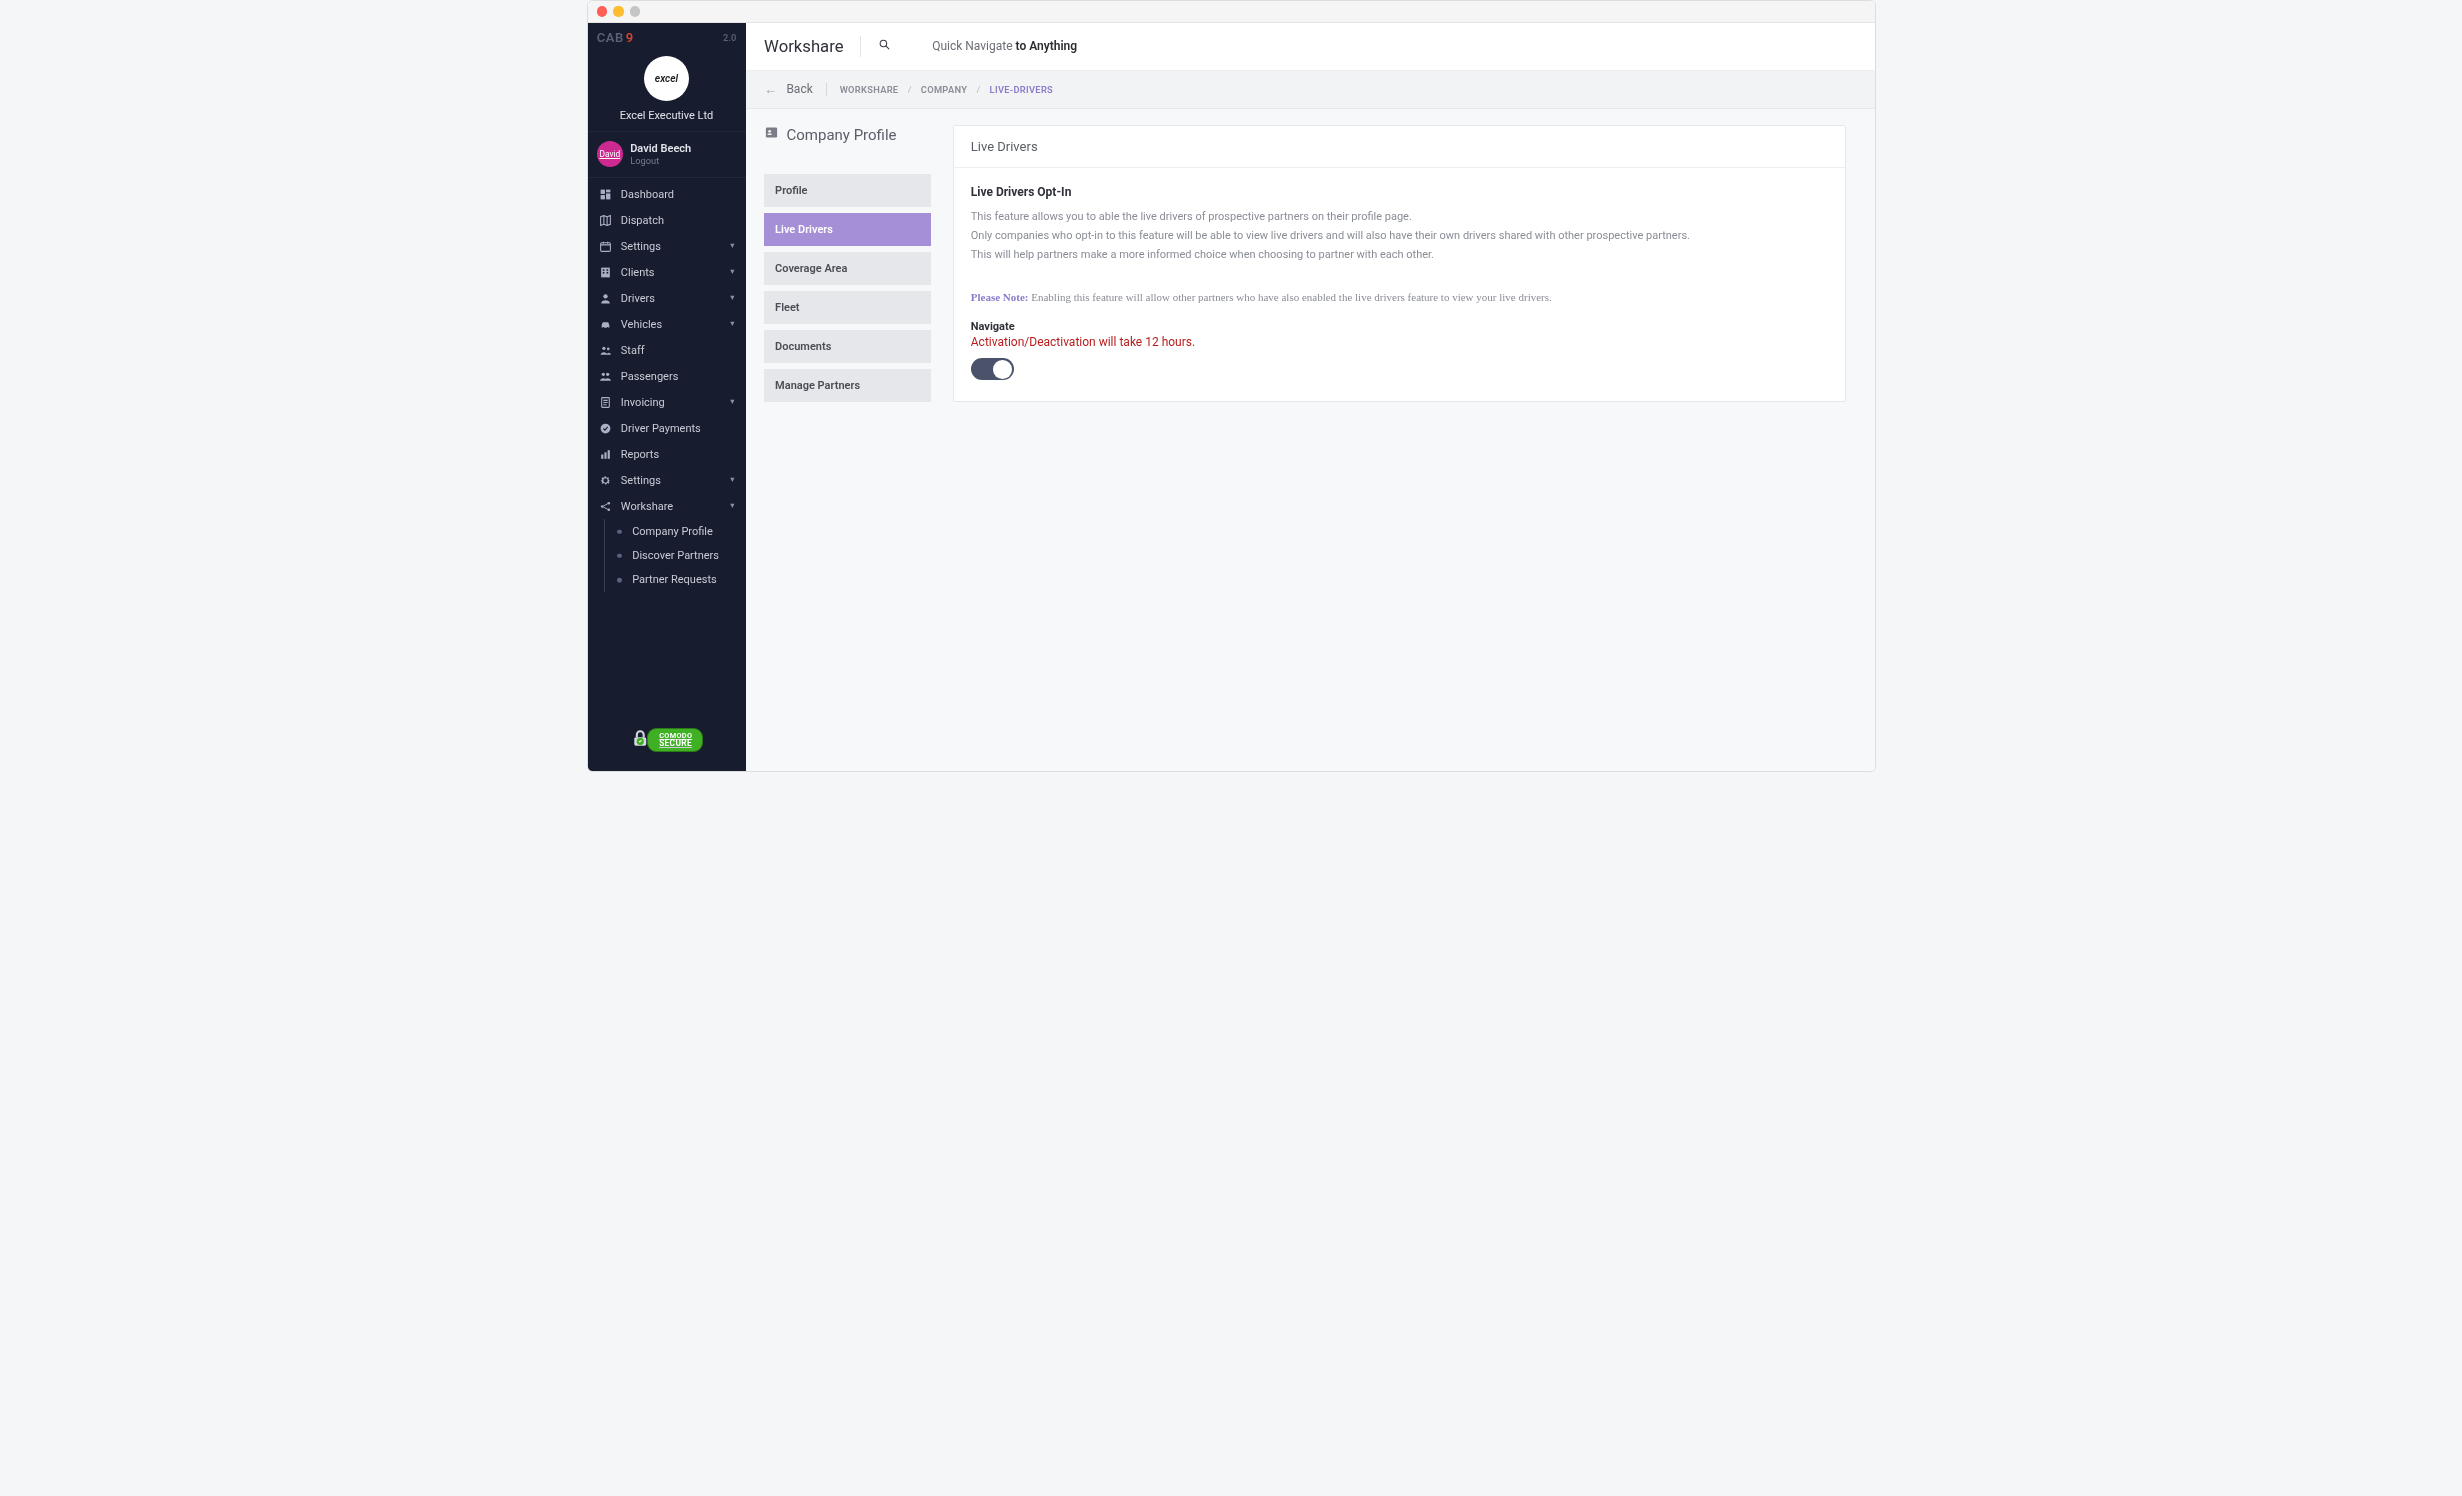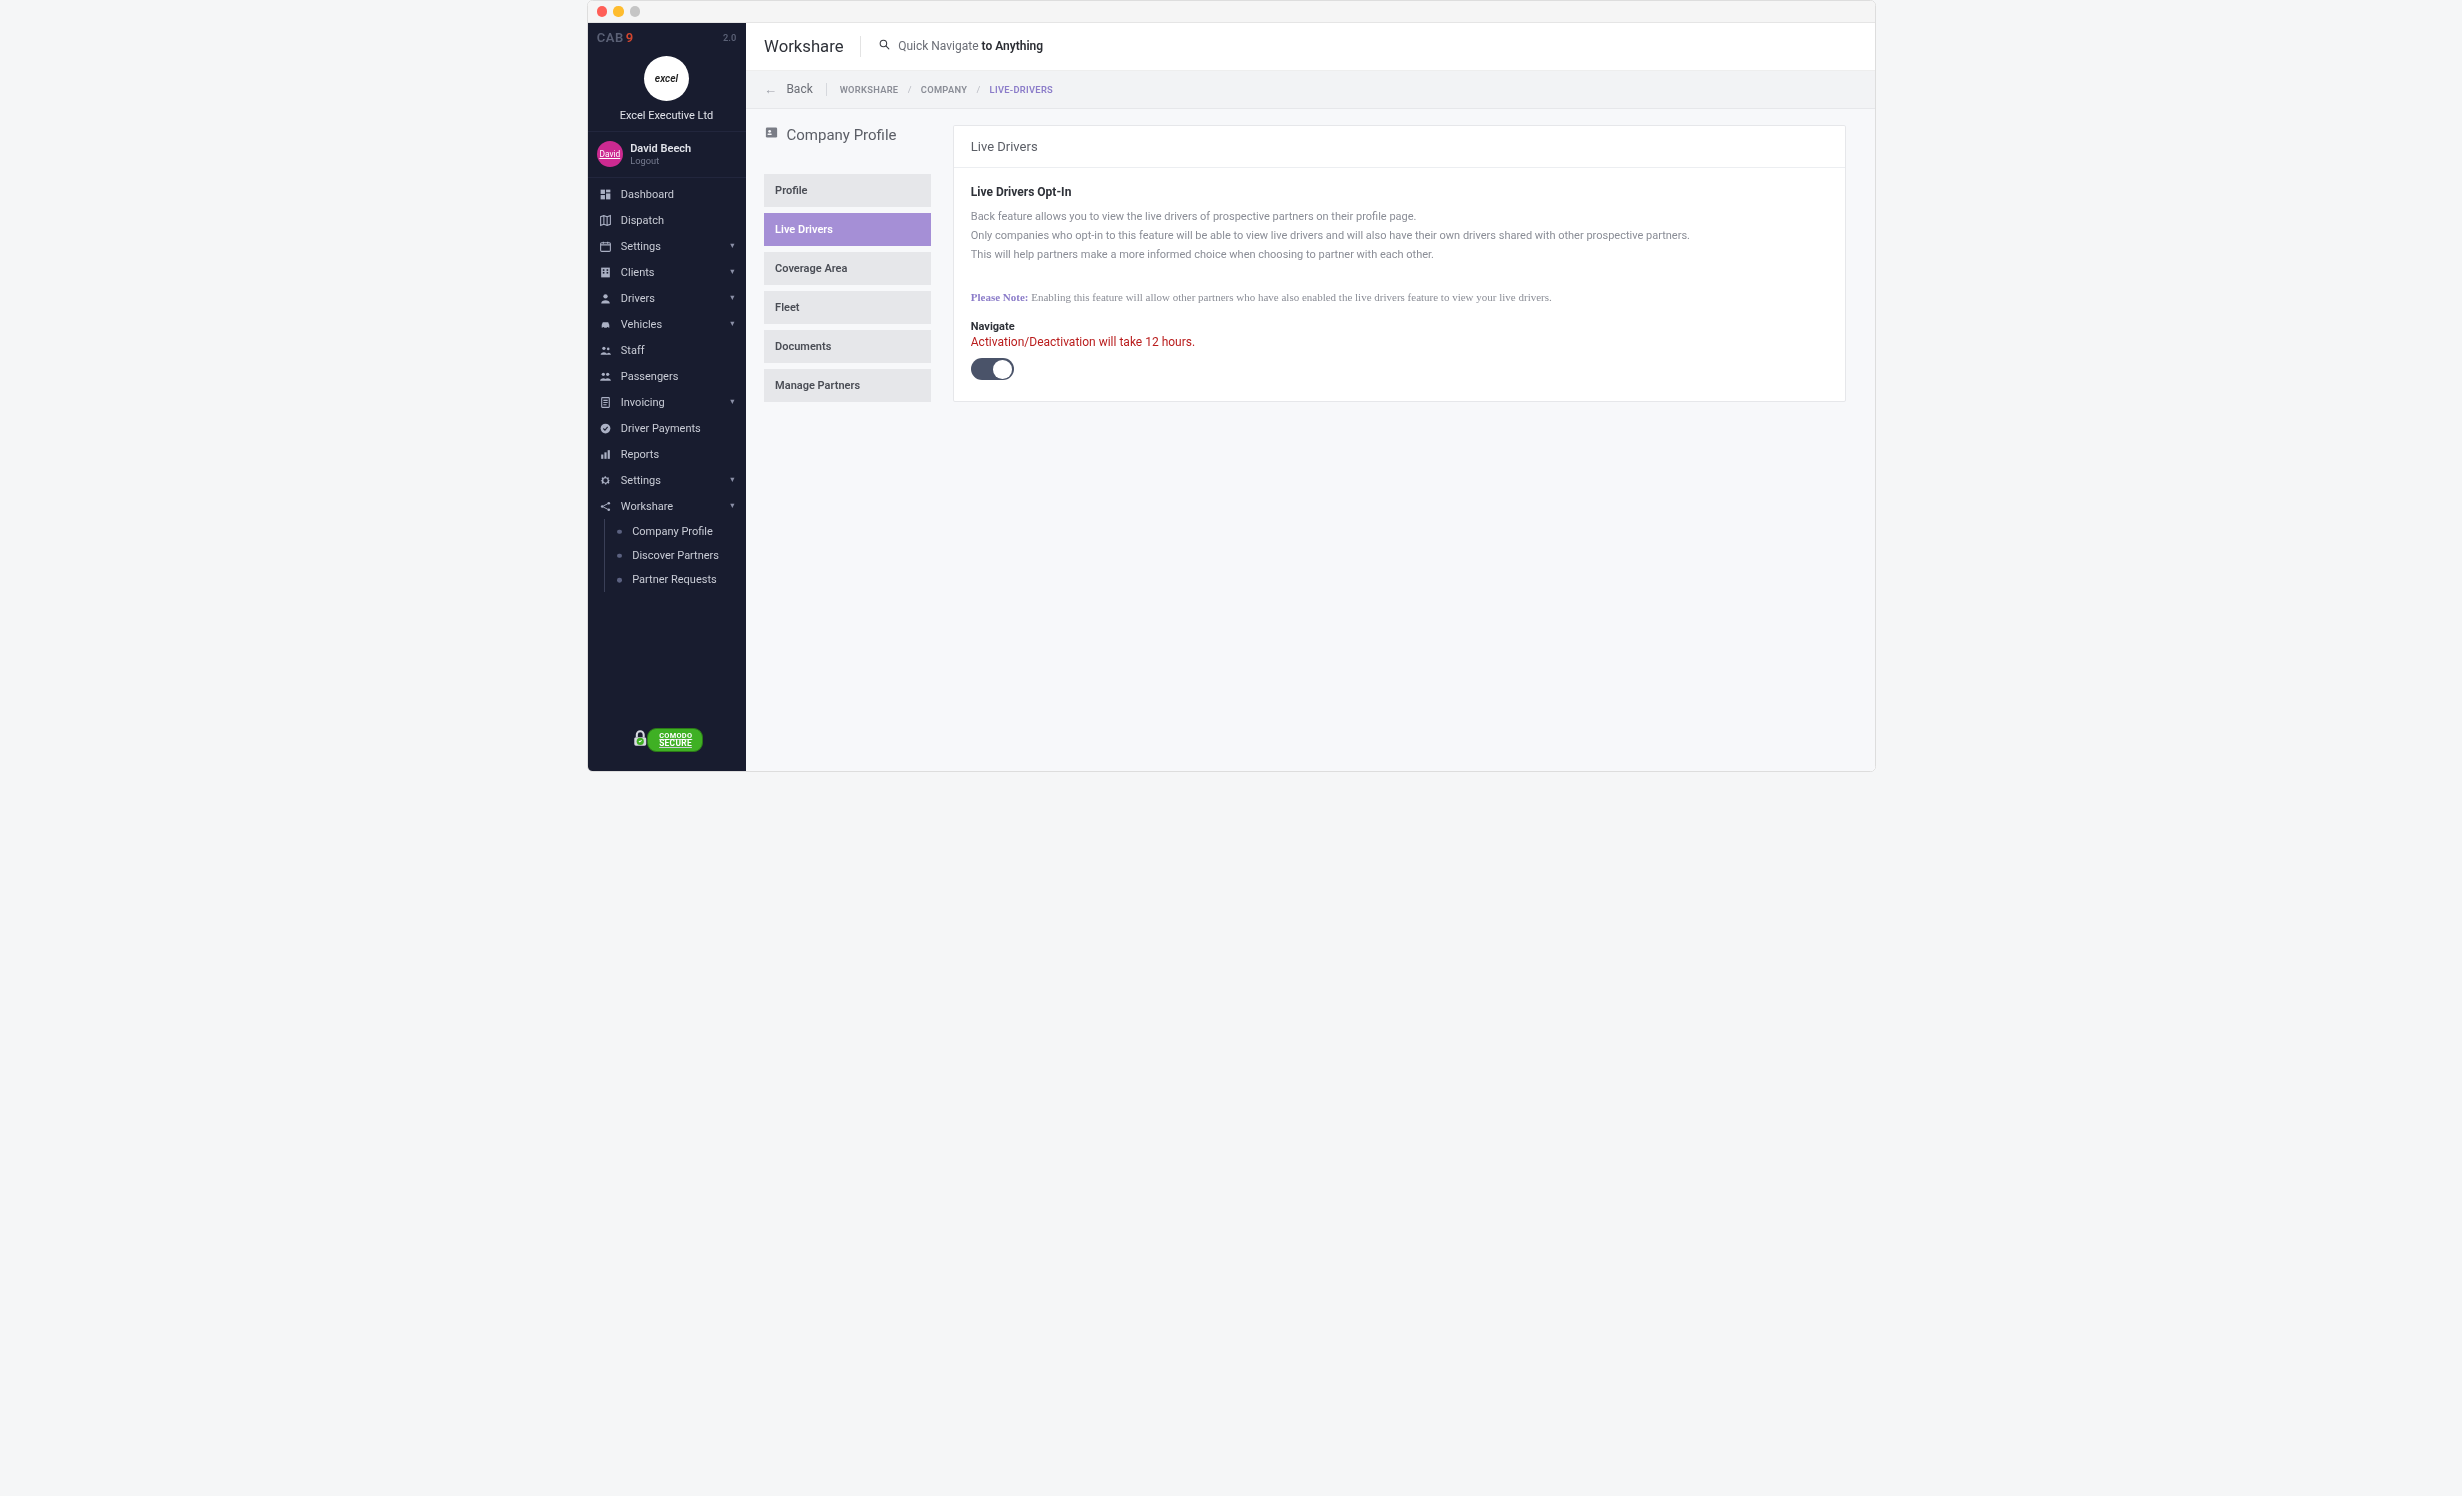--- a/index.html
+++ b/index.html
@@ -129,21 +129,21 @@
   .main { flex: 1; background: #fff; display: flex; flex-direction: column; min-width:0; }
   .topbar {
     display: flex; align-items: center;
     padding: 13px 18.6px;
     border-bottom: 0.9px solid #eee;
     gap: 16.7px;
   }
   .topbar-title { font-size: 16.7px; color: #2e3138; font-weight: 400; }
   .topbar-sep { width:0.9px; height: 20.5px; background:#e3e3e3; }
   .search-wrap { display:flex; align-items:center; gap:7.4px; color:#4a4d55; font-size:12px; }
-  .search-light { color:#6b6e76; }
+  .search-light { color:#6b6e76;margin-left:34px; }
   .search-strong { color:#2b2d33; font-weight:600; }
 
   .pathbar {
     display: flex; align-items: center; gap: 9.3px;
     padding: 11px 18.6px;
     background: #f2f3f5;
     border-bottom: 0.9px solid #e6e7ea;
     font-size: 10.2px;
   }
   .back-arrow { color:#9a9da6; font-size: 13px; }
@@ -463,21 +463,21 @@
               <div class="vtab">Fleet</div>
               <div class="vtab">Documents</div>
               <div class="vtab">Manage Partners</div>
             </div>
         </div>
 
         <div class="card">
           <div class="card-head">Live Drivers</div>
           <div class="card-body">
             <div class="h6">Live Drivers Opt-In</div>
-            <div class="muted">Back feature allows you to view the live drivers of prospective partners on their profile page.</div>
+            <div class="muted">This feature allows you to able the live drivers of prospective partners on their profile page.</div>
             <div class="muted">Only companies who opt-in to this feature will be able to view live drivers and will also have their own drivers shared with other prospective partners.</div>
             <div class="muted">This will help partners make a more informed choice when choosing to partner with each other.</div>
             <div class="note-line">
               <span class="note-label">Please Note:</span><span> Enabling this feature will allow other partners who have also enabled the live drivers feature to view your live drivers.</span>
             </div>
             <div class="activate-label">Navigate</div>
             <div class="activate-sub">Activation/Deactivation will take 12 hours.</div>
             <div class="toggle">
               <div class="knob"></div>
             </div>

